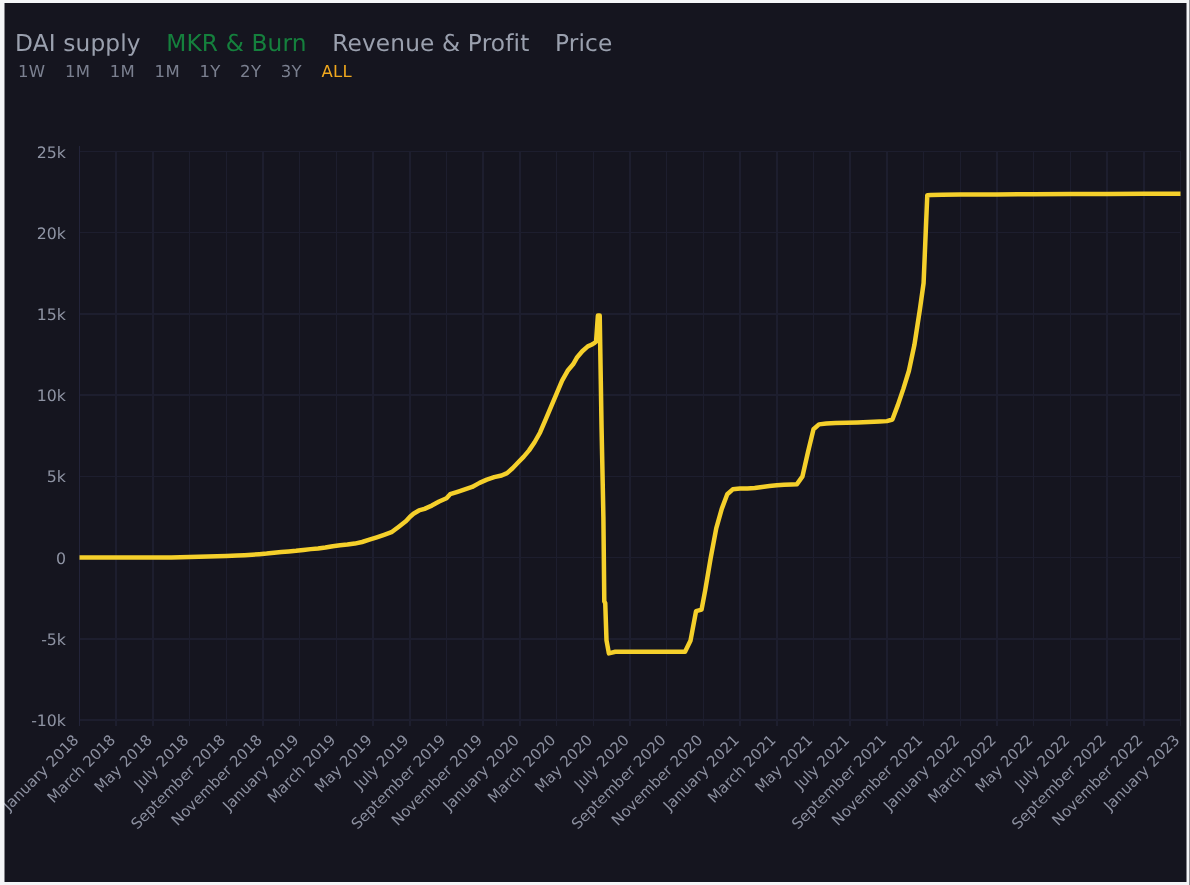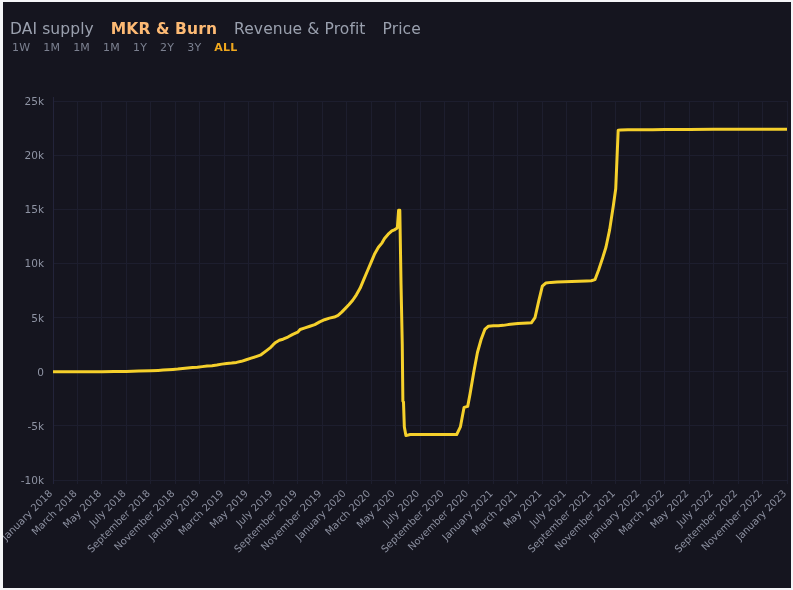--- a/index.html
+++ b/index.html
@@ -42,22 +42,22 @@
     text-align: right;
   }
   .tab {
     font-size: 15.5px;
     color: #9aa0ae;
     letter-spacing: 0.1px;
     cursor: pointer;
     line-height: 1;
   }
   .tab.active {
-    color: #fdba74;
-    font-weight: bold;
+    color: #15803d;
+    font-weight: normal;
   }
 
   
   #rangebar {
     position: absolute;
     left: 12px; top: 39px;
     height: 16px;
     display: flex;
     align-items: center;
     gap: 13px;
@@ -65,21 +65,21 @@
   }
   .range {
     font-size: 11px;
     color: #7b8090;
     cursor: pointer;
     line-height: 1;
     letter-spacing: 0.2px;
   }
   .range.active {
     color: #f0a81e;
-    font-weight: bold;
+    font-weight: normal;
   }
 
   
   #chart-wrap {
     position: absolute;
     left: 0; top: 82px;
     width: 793px; height: 508px;
   }
   #chart-svg { display: block; }
 

